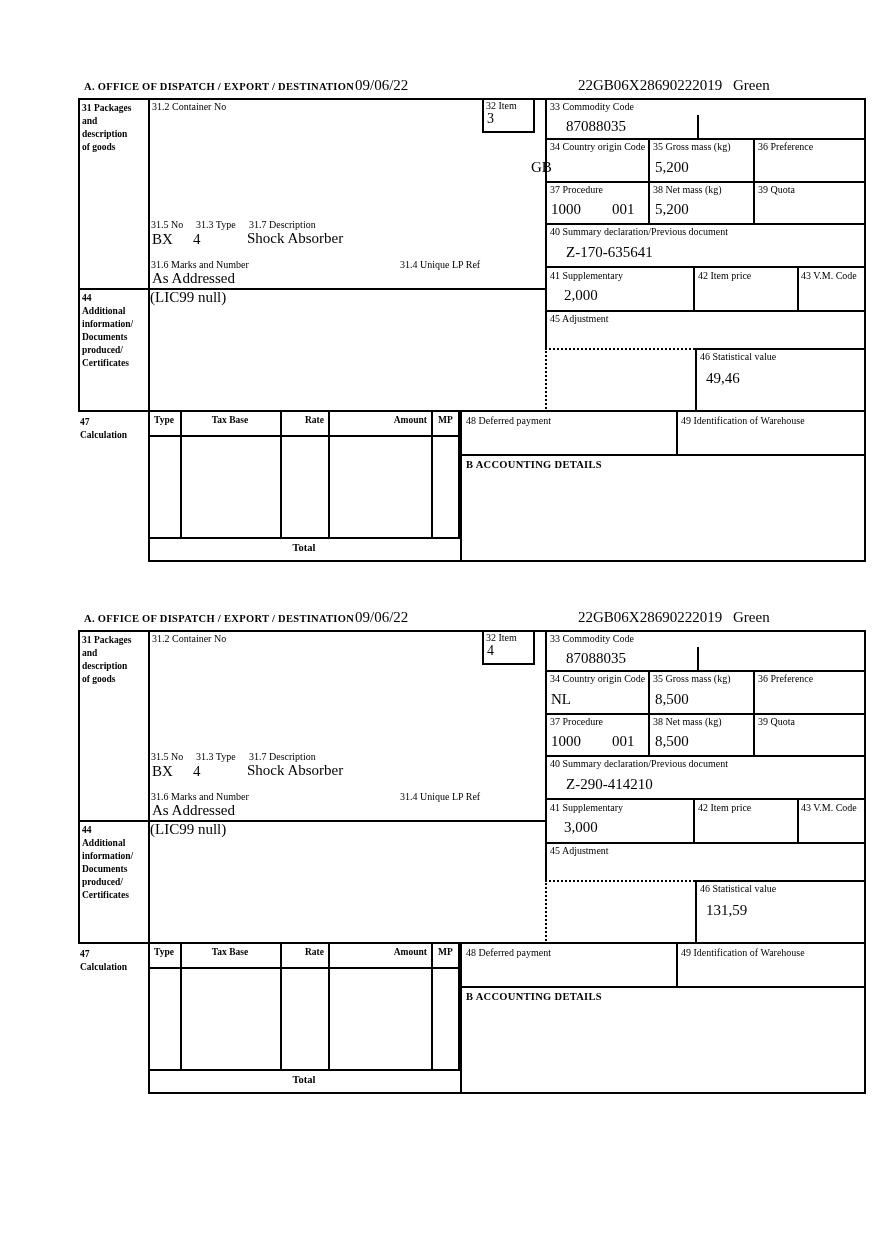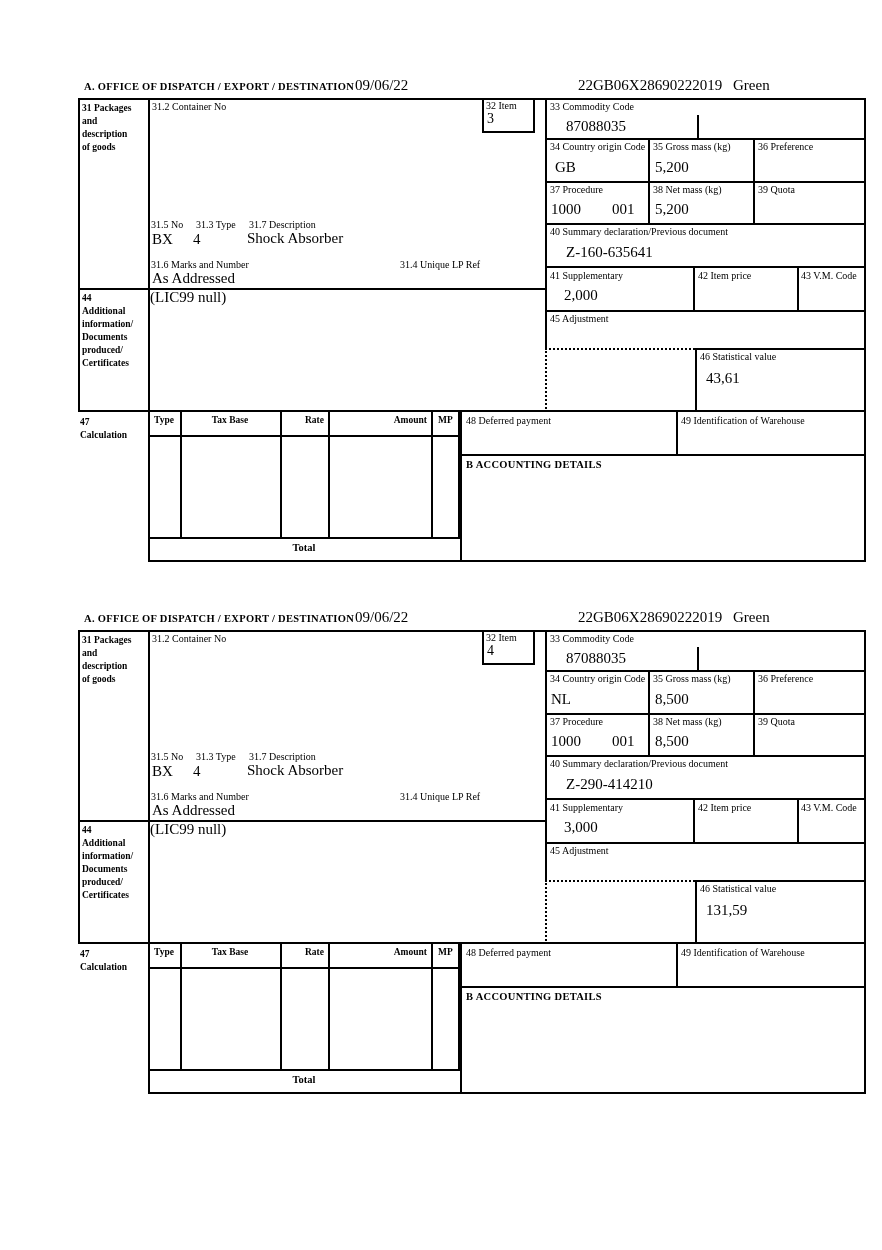--- a/index.html
+++ b/index.html
@@ -85,44 +85,44 @@
     </div>
 
     <div class="lb" style="left:152px;top:27px">31.2 Container No</div>
     <div class="lb" style="left:486px;top:26px">32 Item</div>
     <div class="val sm" style="left:487px;top:36px">3</div>
 
     <div class="lb" style="left:550px;top:27px">33 Commodity Code</div>
     <div class="val" style="left:566px;top:43px">87088035</div>
 
     <div class="lb" style="left:550px;top:67px">34 Country origin Code</div>
-    <div class="val" style="left:555px;top:84px">GB</div>
+    <div class="val" style="left:531px;top:84px">GB</div>
     <div class="lb" style="left:653px;top:67px">35 Gross mass (kg)</div>
     <div class="val" style="left:655px;top:84px">5,200</div>
     <div class="lb" style="left:758px;top:67px">36 Preference</div>
 
     <div class="lb" style="left:550px;top:110px">37 Procedure</div>
     <div class="val" style="left:551px;top:126px">1000</div>
     <div class="val" style="left:612px;top:126px">001</div>
     <div class="lb" style="left:653px;top:110px">38 Net mass (kg)</div>
     <div class="val" style="left:655px;top:126px">5,200</div>
     <div class="lb" style="left:758px;top:110px">39 Quota</div>
 
     <div class="lb" style="left:550px;top:152px">40 Summary declaration/Previous document</div>
-    <div class="val" style="left:566px;top:169px">Z-160-635641</div>
+    <div class="val" style="left:566px;top:169px">Z-170-635641</div>
 
     <div class="lb" style="left:550px;top:196px">41 Supplementary</div>
     <div class="val" style="left:564px;top:212px">2,000</div>
     <div class="lb" style="left:698px;top:196px">42 Item price</div>
     <div class="lb" style="left:801px;top:196px">43 V.M. Code</div>
 
     <div class="lb" style="left:550px;top:239px">45 Adjustment</div>
 
     <div class="lb" style="left:700px;top:277px">46 Statistical value</div>
-    <div class="val" style="left:706px;top:295px">43,61</div>
+    <div class="val" style="left:706px;top:295px">49,46</div>
 
     <div class="lb" style="left:151px;top:145px">31.5 No</div>
     <div class="lb" style="left:196px;top:145px">31.3 Type</div>
     <div class="lb" style="left:249px;top:145px">31.7 Description</div>
     <div class="val" style="left:152px;top:156px">BX</div>
     <div class="val" style="left:193px;top:156px">4</div>
     <div class="val" style="left:247px;top:155px">Shock Absorber</div>
 
     <div class="lb" style="left:151px;top:185px">31.6 Marks and Number</div>
     <div class="lb" style="left:400px;top:185px">31.4 Unique LP Ref</div>

